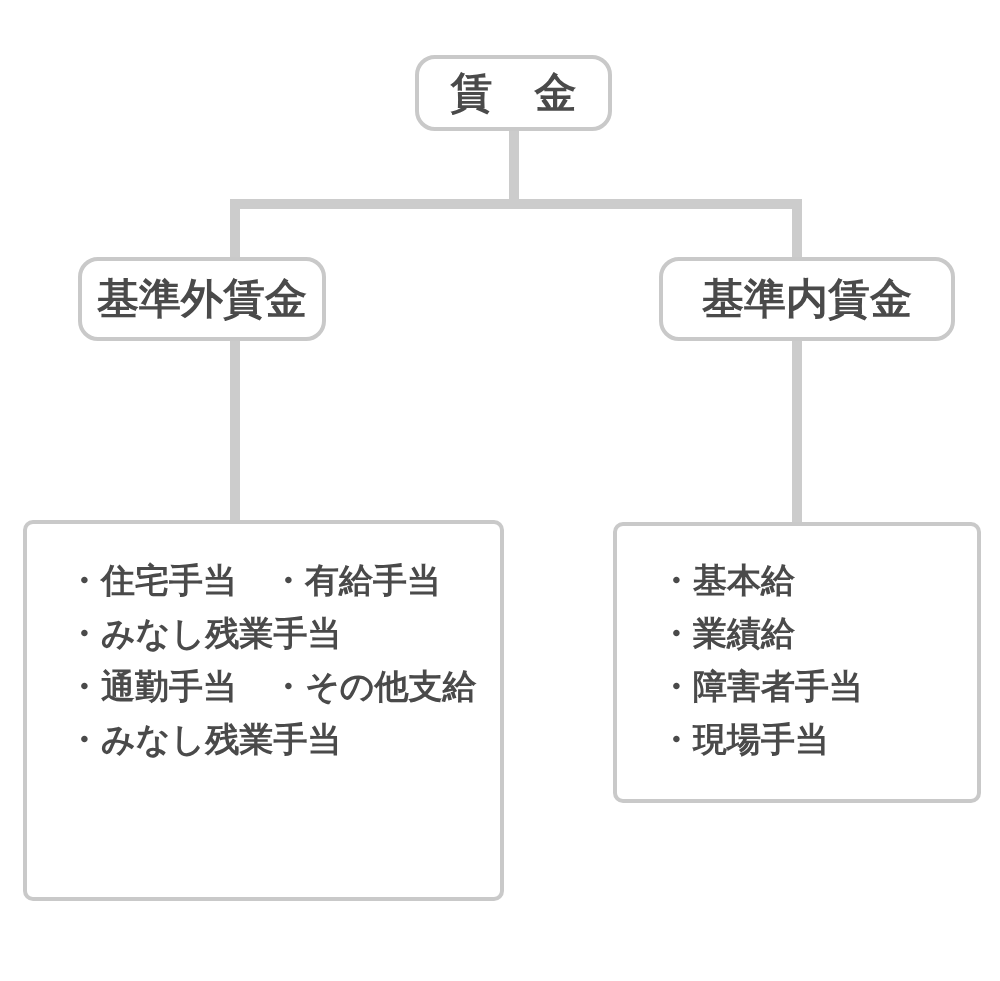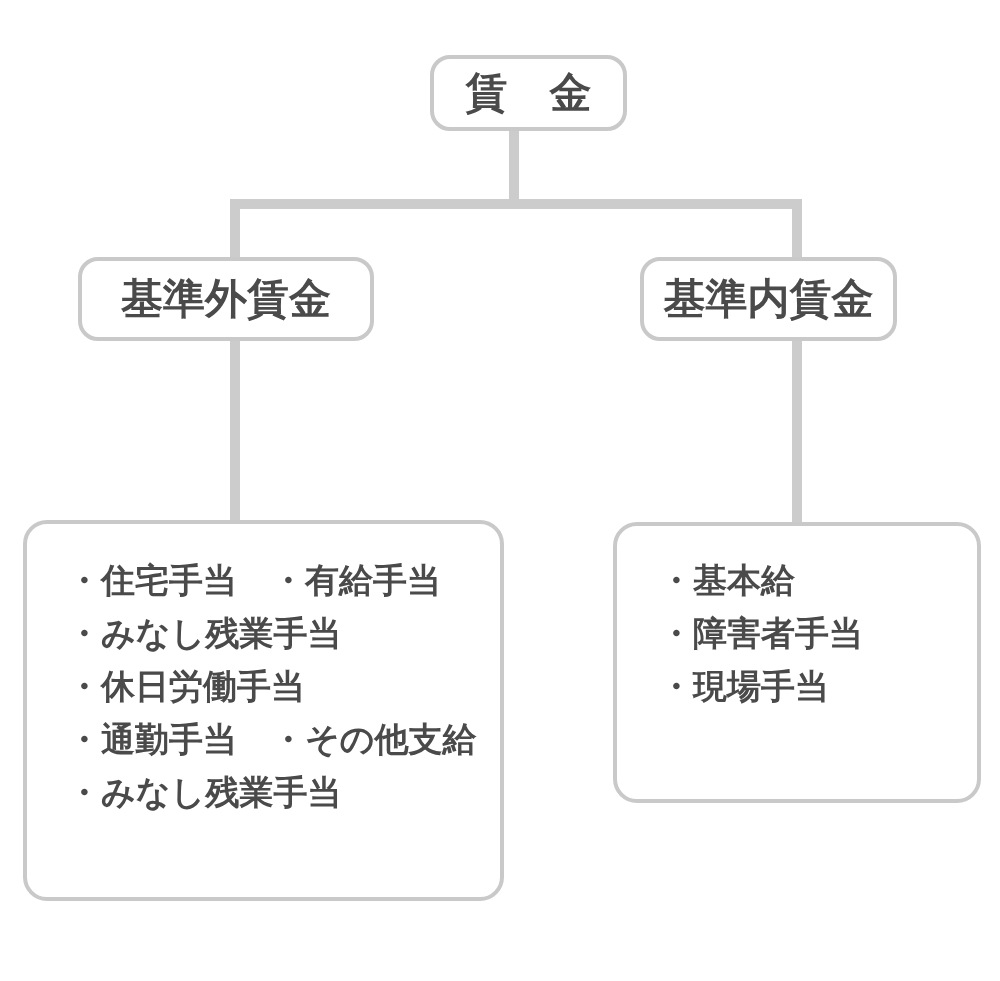--- a/index.html
+++ b/index.html
@@ -24,36 +24,36 @@
     font-weight: bold;
   }
   .node.title-node {
     display: flex;
     align-items: center;
     justify-content: center;
     border-radius: 20px;
     z-index: 2;
   }
   .node.leaf-node {
-    border-radius: 24px;
+    border-radius: 10px;
     z-index: 2;
   }
   #root-node {
-    left: 430px; top: 55px;
+    left: 415px; top: 55px;
     width: 197px; height: 76px;
     font-size: 42px;
   }
   #branch-node-left {
     left: 78px; top: 257px;
-    width: 296px; height: 84px;
+    width: 248px; height: 84px;
     font-size: 42px;
   }
   #branch-node-right {
-    left: 640px; top: 257px;
-    width: 257px; height: 84px;
+    left: 659px; top: 257px;
+    width: 296px; height: 84px;
     font-size: 42px;
     justify-content: center;
   }
   #leaf-node-left {
     left: 23px; top: 520px;
     width: 481px; height: 381px;
     padding: 30px 10px 0 40px;
   }
   #leaf-node-right {
     left: 613px; top: 522px;
@@ -98,24 +98,24 @@
   <div class="node title-node" id="branch-node-left">
     <span>基準外賃金</span>
   </div>
   <div class="node title-node" id="branch-node-right">
     <span>基準内賃金</span>
   </div>
 
   <div class="node leaf-node" id="leaf-node-left">
     <div class="leaf-line">・住宅手当　・有給手当</div>
     <div class="leaf-line">・みなし残業手当</div>
-    <div class="leaf-line">・休日労働手当</div>
     <div class="leaf-line">・通勤手当　・その他支給</div>
     <div class="leaf-line">・みなし残業手当</div>
   </div>
 
   <div class="node leaf-node" id="leaf-node-right">
     <div class="leaf-line">・基本給</div>
+    <div class="leaf-line">・業績給</div>
     <div class="leaf-line">・障害者手当</div>
     <div class="leaf-line">・現場手当</div>
   </div>
 
 </div>
 
 </body></html>

